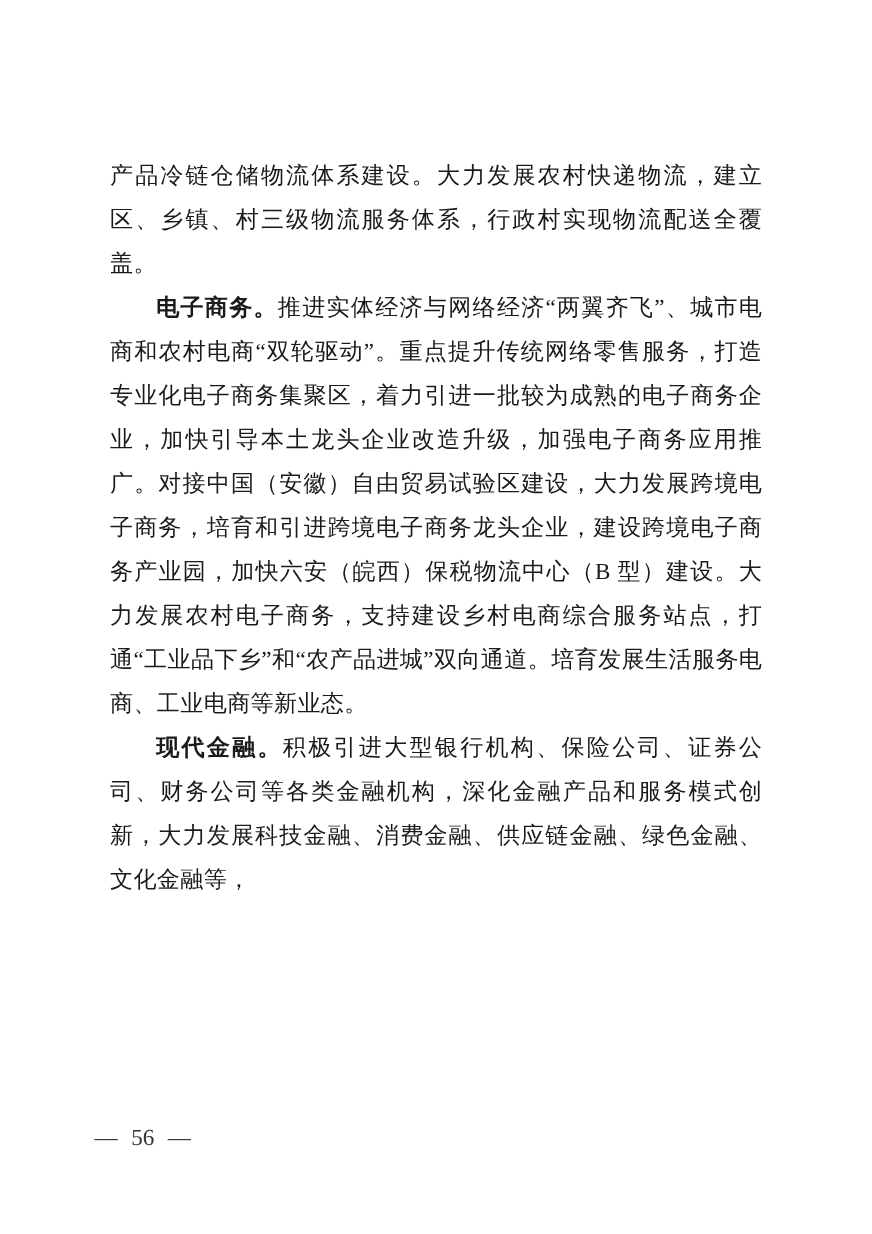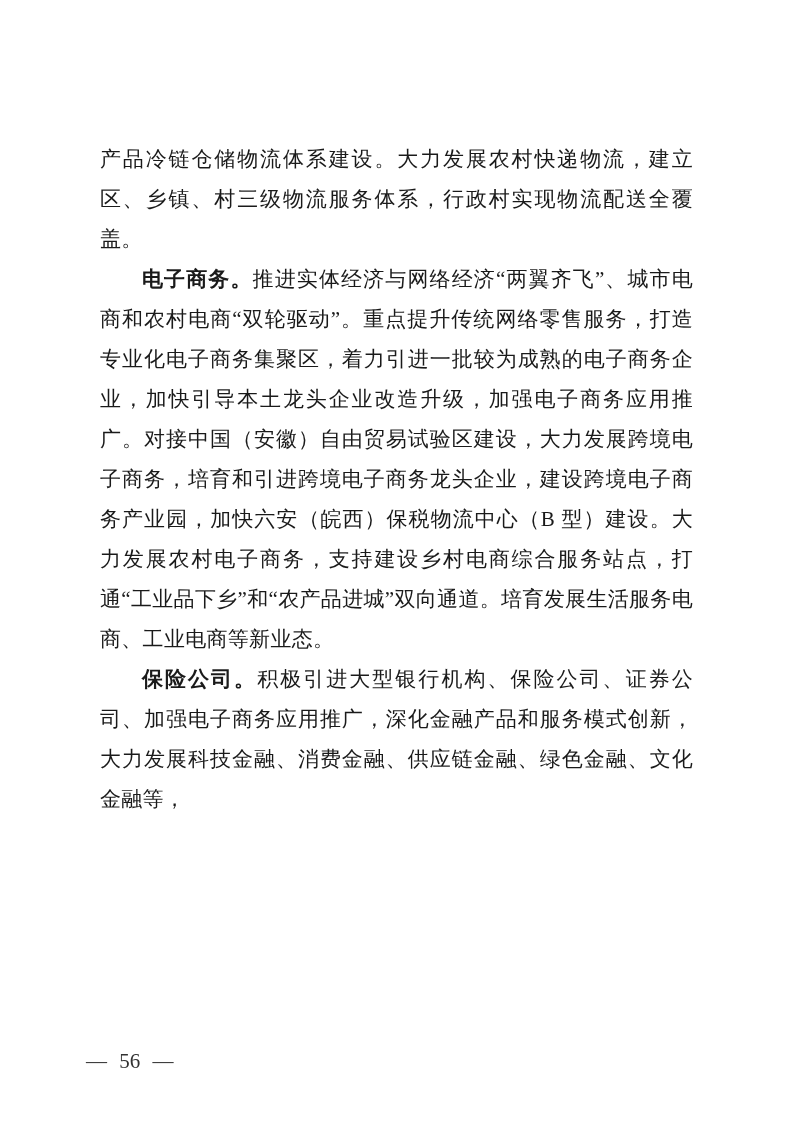--- a/index.html
+++ b/index.html
@@ -34,38 +34,38 @@
   .content p.indent {
     text-indent: 2em;
     font-family: Liberation Serif, serif;
   }
   .lead {
     font-weight: bold;
   }
   .footer {
     position: absolute;
     left: 86px;
-    top: 1041px;
+    top: 1014px;
     font-size: 21px;
     line-height: 40px;
     word-spacing: 7px;
     color: #333333;
   }
 </style>
 </head>
 <body>
 
 <div class="page">
 
   <div class="content">
 
     <p><span>产品冷链仓储物流体系建设。大力发展农村快递物流，建立区、乡镇、村三级物流服务体系，行政村实现物流配送全覆盖。</span></p>
 
     <p class="indent"><span class="lead">电子商务。</span><span>推进实体经济与网络经济“两翼齐飞”、城市电商和农村电商“双轮驱动”。重点提升传统网络零售服务，打造专业化电子商务集聚区，着力引进一批较为成熟的电子商务企业，加快引导本土龙头企业改造升级，加强电子商务应用推广。对接中国（安徽）自由贸易试验区建设，大力发展跨境电子商务，培育和引进跨境电子商务龙头企业，建设跨境电子商务产业园，加快六安（皖西）保税物流中心（B 型）建设。大力发展农村电子商务，支持建设乡村电商综合服务站点，打通“工业品下乡”和“农产品进城”双向通道。培育发展生活服务电商、工业电商等新业态。</span></p>
 
 
-    <p class="indent"><span class="lead">保险公司。</span><span>积极引进大型银行机构、保险公司、证券公司、加强电子商务应用推广，深化金融产品和服务模式创新，大力发展科技金融、消费金融、供应链金融、绿色金融、文化金融等，</span></p>
+    <p class="indent"><span class="lead">现代金融。</span><span>积极引进大型银行机构、保险公司、证券公司、财务公司等各类金融机构，深化金融产品和服务模式创新，大力发展科技金融、消费金融、供应链金融、绿色金融、文化金融等，</span></p>
 
   </div>
 
   <div class="footer">— 56 —</div>
 
 </div>
 
 </body></html>

